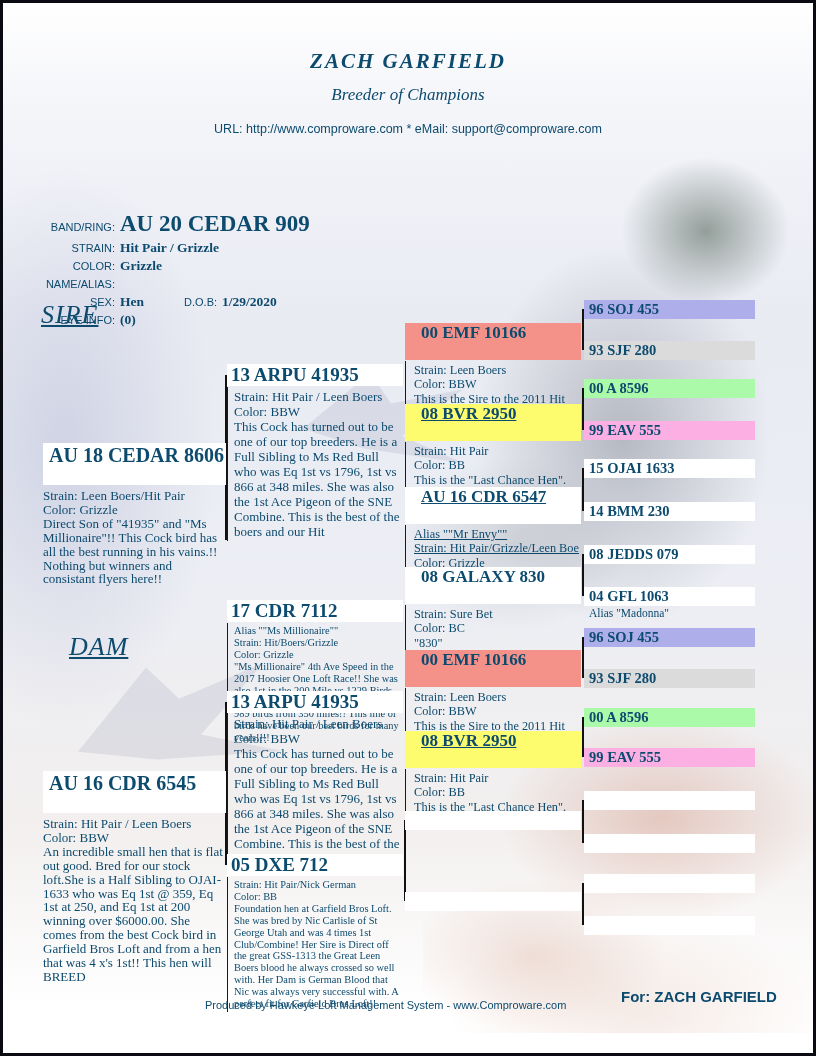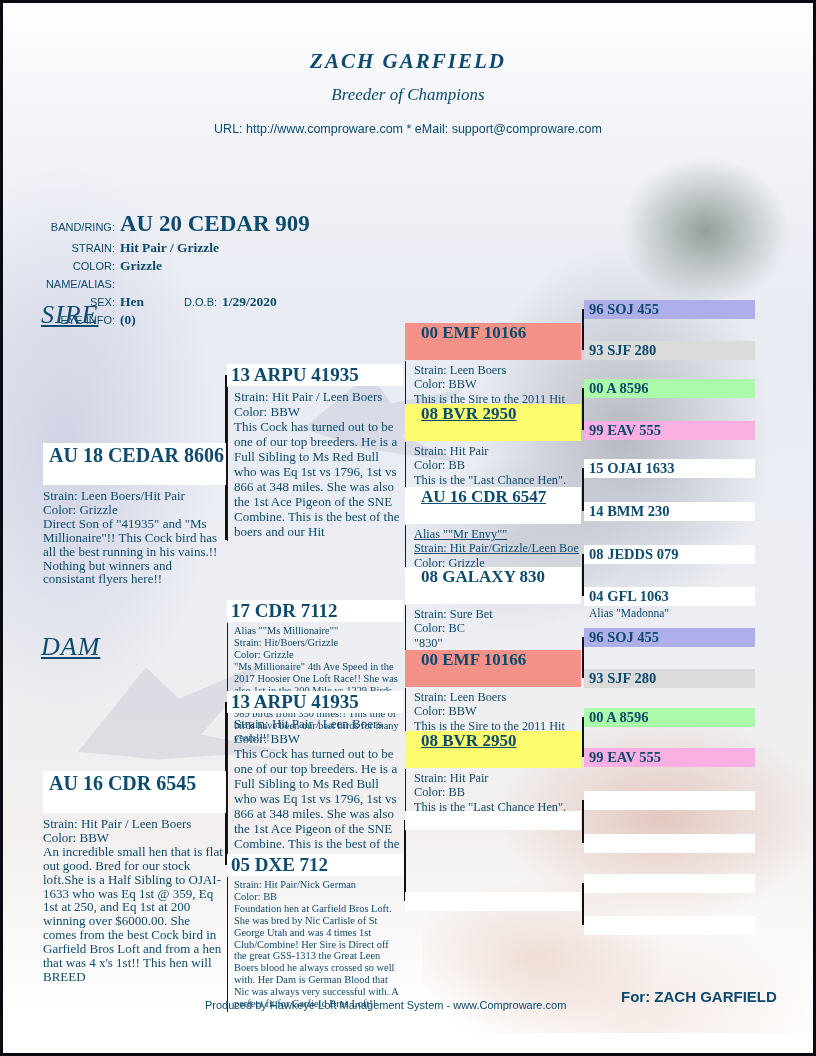--- a/index.html
+++ b/index.html
@@ -102,21 +102,21 @@
     <span class="il2">D.O.B:</span>
     <span class="iv">1/29/2020</span>
   </div>
   <div class="inforow" style="top:273px;">
     <span class="il">EYE INFO:</span>
     <span class="iv">(0)</span>
   </div>
 
 
   <div class="sec" style="top:297px;">SIRE</div>
-  <div class="sec" style="top:629px;">DAM</div>
+  <div class="sec" style="top:629px;margin-left:28px;">DAM</div>
 
   <div class="g1" style="top:440px;">
     <div class="g1h">AU 18 CEDAR 8606</div>
     <div class="g1d">
       <div>Strain: Leen Boers/Hit Pair</div>
       <div>Color: Grizzle</div>
       <div>Direct Son of "41935" and "Ms Millionaire"!! This Cock bird has all the best running in his vains.!! Nothing but winners and consistant flyers here!!</div>
     </div>
   </div>
 

